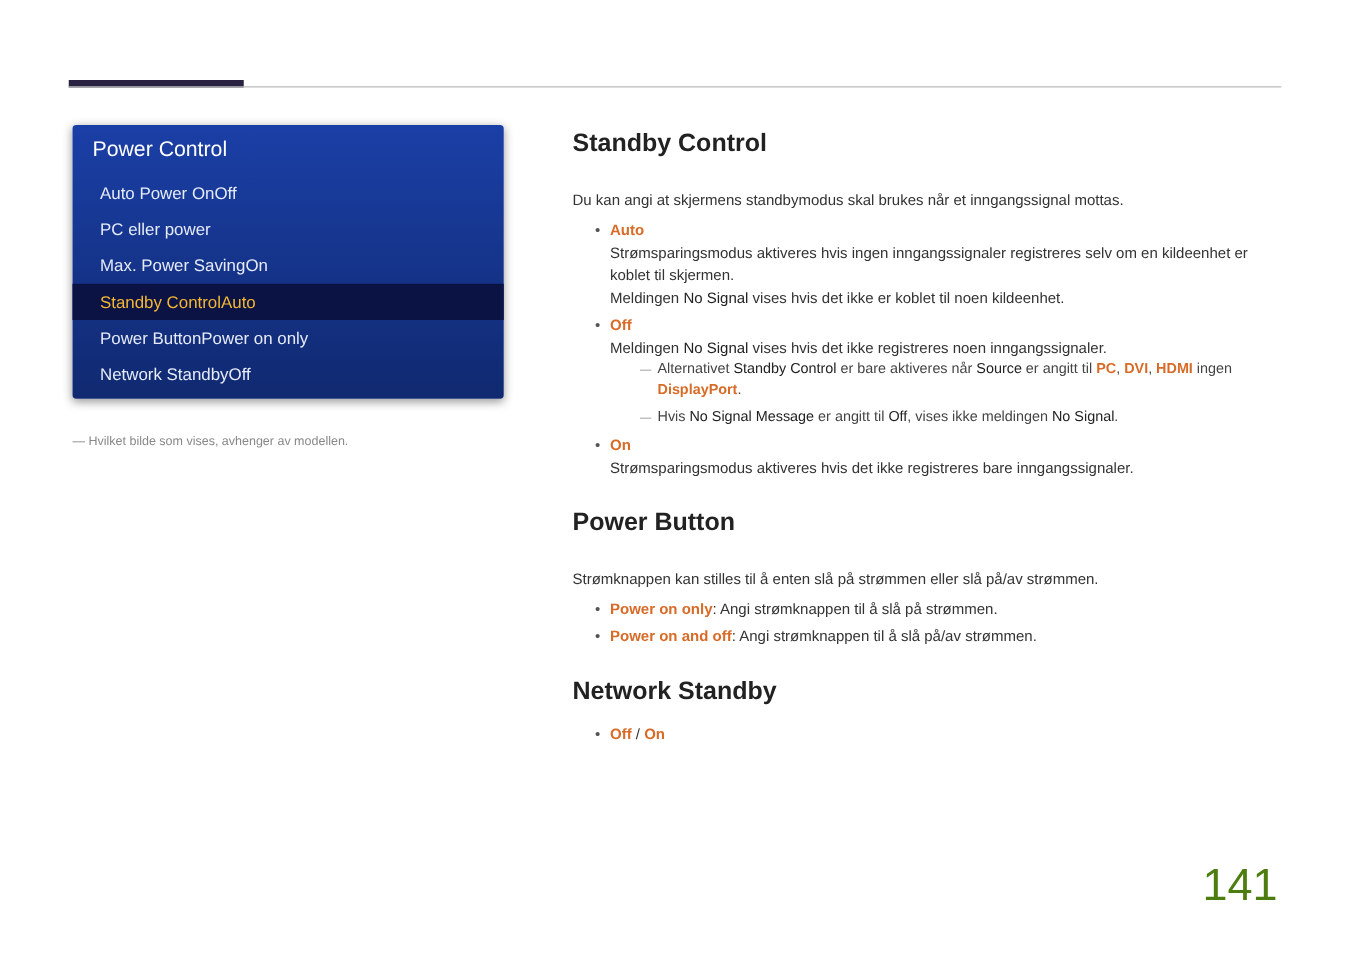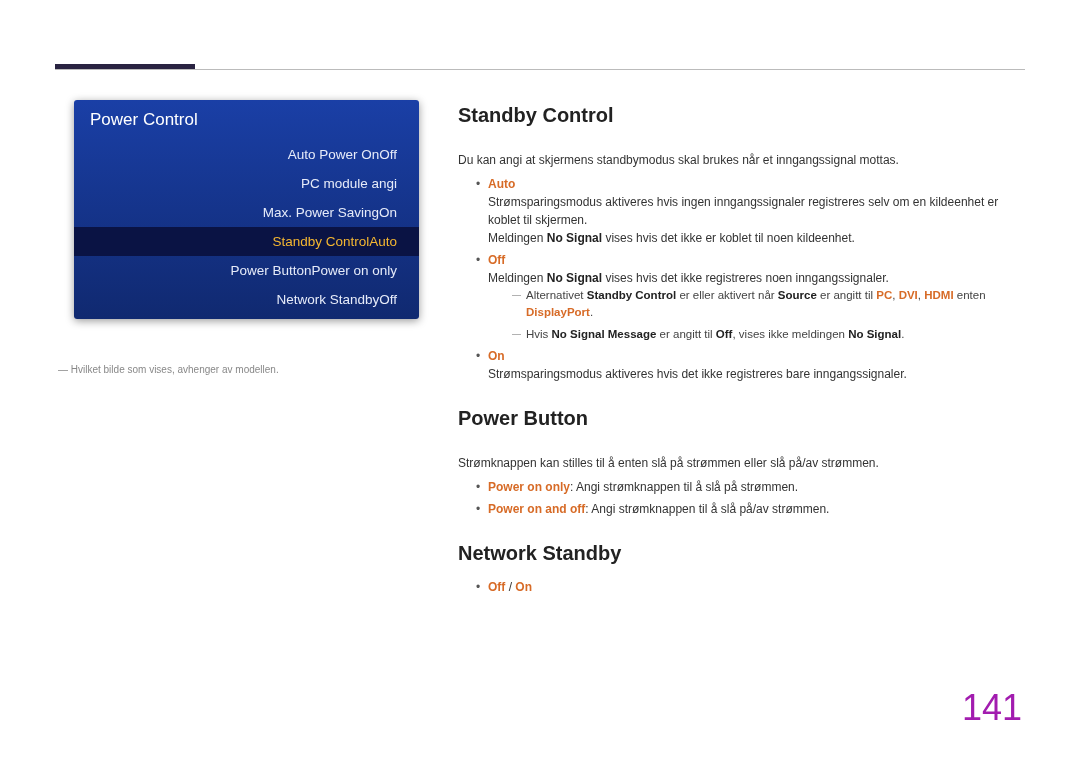--- a/index.html
+++ b/index.html
@@ -22,46 +22,46 @@
   .top-rule {
     position: absolute;
     top: 69px;
     left: 55px;
     right: 55px;
     border-top: 1px solid #bbb;
   }
   .menu-box {
     position: absolute;
     top: 100px;
-    left: 74px;
+    left: 58px;
     width: 345px;
     background: linear-gradient(#1a3fa6, #102970);
     border-radius: 3px;
     box-shadow: 0 2px 8px rgba(0,0,0,0.4);
     color: #e6ebf9;
     font-size: 13.5px;
   }
   .menu-title {
     padding: 10px 16px;
     font-size: 17px;
     font-weight: 400;
     color: #fff;
   }
   .menu-row {
     display: flex;
-    justify-content: flex-end;
+    justify-content: flex-start;
     padding: 7px 22px;
   }
   .menu-row.sel {
     background: #0a1344;
     color: #f5b731;
   }
   .menu-footnote {
     position: absolute;
-    top: 364px;
+    top: 348px;
     left: 58px;
     width: 345px;
     font-size: 10px;
     color: #888;
   }
   .content {
     position: absolute;
     top: 100px;
     left: 458px;
     right: 55px;
@@ -75,45 +75,45 @@
     color: #222;
     margin-bottom: 10px;
   }
   .content p { margin-bottom: 6px; margin-top: 21px; }
   .content ul { list-style: none; margin: 6px 0 14px 18px; }
   .content ul li { position: relative; padding-left: 12px; margin-bottom: 4px; }
   .content ul li::before { content: "•"; position: absolute; left: 0; color: #555; }
   .sub { margin-left: 24px; font-size: 11.5px; color: #444; margin-bottom: 4px; position: relative; padding-left: 14px;}
   .sub::before { content: "―"; position: absolute; left: 0; color: #888; font-size:9px; top:2px;}
   .accent { color: #d76b27; font-weight: 700; }
-  .bold { font-weight: 700; color: #222; }
+  .bold { font-weight: 400; color: #222; }
   .sect { margin-bottom: 20px; }
   .pagenum {
     position: absolute;
     bottom: 34px;
     right: 58px;
     font-size: 36px;
-    color: #a21caf;
+    color: #4d7c0f;
     font-weight: 300;
   }
 </style>
 </head>
 <body>
 
 <div class="top-bar"></div>
 <div class="top-rule"></div>
 
 <div class="menu-box">
   <div class="menu-title">Power Control</div>
   <div class="menu-row">
     <span>Auto Power On</span>
     <span>Off</span>
   </div>
   <div class="menu-row">
-    <span>PC module angi</span>
+    <span>PC eller power</span>
     <span></span>
   </div>
   <div class="menu-row">
     <span>Max. Power Saving</span>
     <span>On</span>
   </div>
   <div class="menu-row sel">
     <span>Standby Control</span>
     <span>Auto</span>
   </div>
@@ -137,21 +137,21 @@
     <ul>
       <li>
         <span class="accent">Auto</span><br>
         <span>Strømsparingsmodus aktiveres hvis ingen inngangssignaler registreres selv om en kildeenhet er koblet til skjermen.</span><br>
         <span>Meldingen </span><span class="bold">No Signal</span><span> vises hvis det ikke er koblet til noen kildeenhet.</span>
       </li>
       <li>
         <span class="accent">Off</span><br>
         <span>Meldingen </span><span class="bold">No Signal</span><span> vises hvis det ikke registreres noen inngangssignaler.</span>
         <div class="sub">
-          <span>Alternativet </span><span class="bold">Standby Control</span><span> er eller aktivert når </span><span class="bold">Source</span><span> er angitt til </span><span class="accent">PC</span><span>, </span><span class="accent">DVI</span><span>, </span><span class="accent">HDMI</span><span> enten </span><span class="accent">DisplayPort</span><span>.</span>
+          <span>Alternativet </span><span class="bold">Standby Control</span><span> er bare aktiveres når </span><span class="bold">Source</span><span> er angitt til </span><span class="accent">PC</span><span>, </span><span class="accent">DVI</span><span>, </span><span class="accent">HDMI</span><span> ingen </span><span class="accent">DisplayPort</span><span>.</span>
         </div>
         <div class="sub">
           <span>Hvis </span><span class="bold">No Signal Message</span><span> er angitt til </span><span class="bold">Off</span><span>, vises ikke meldingen </span><span class="bold">No Signal</span><span>.</span>
         </div>
       </li>
       <li>
         <span class="accent">On</span><br>
         <span>Strømsparingsmodus aktiveres hvis det ikke registreres bare inngangssignaler.</span>
       </li>
     </ul>

